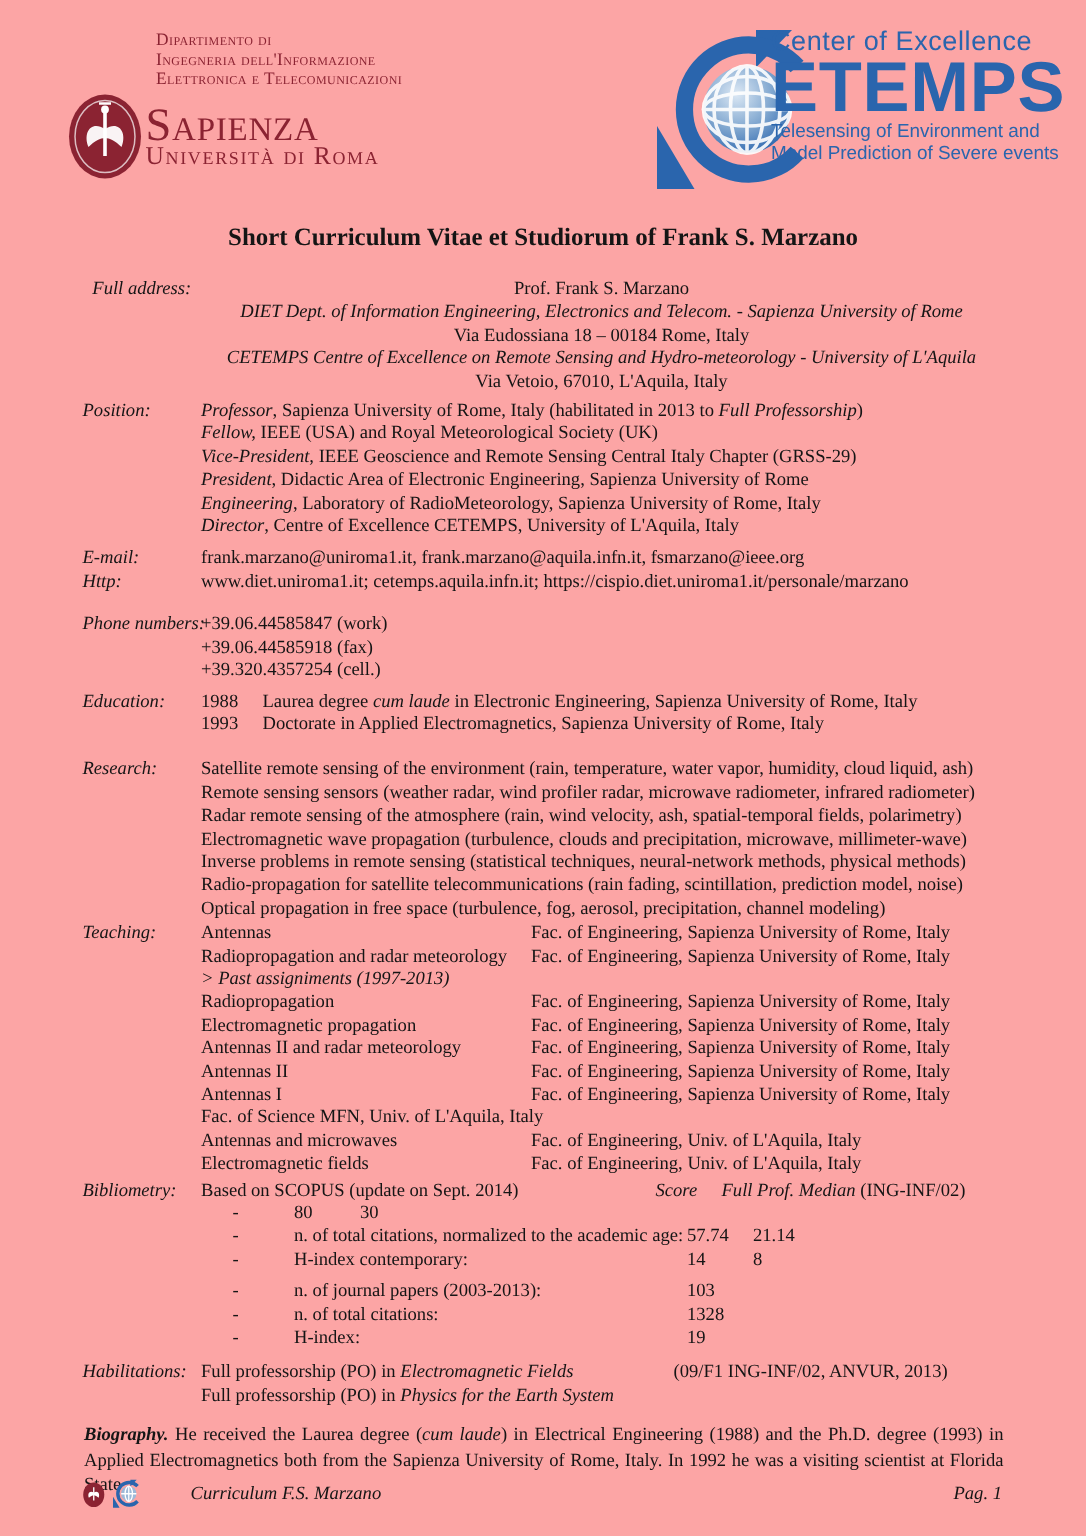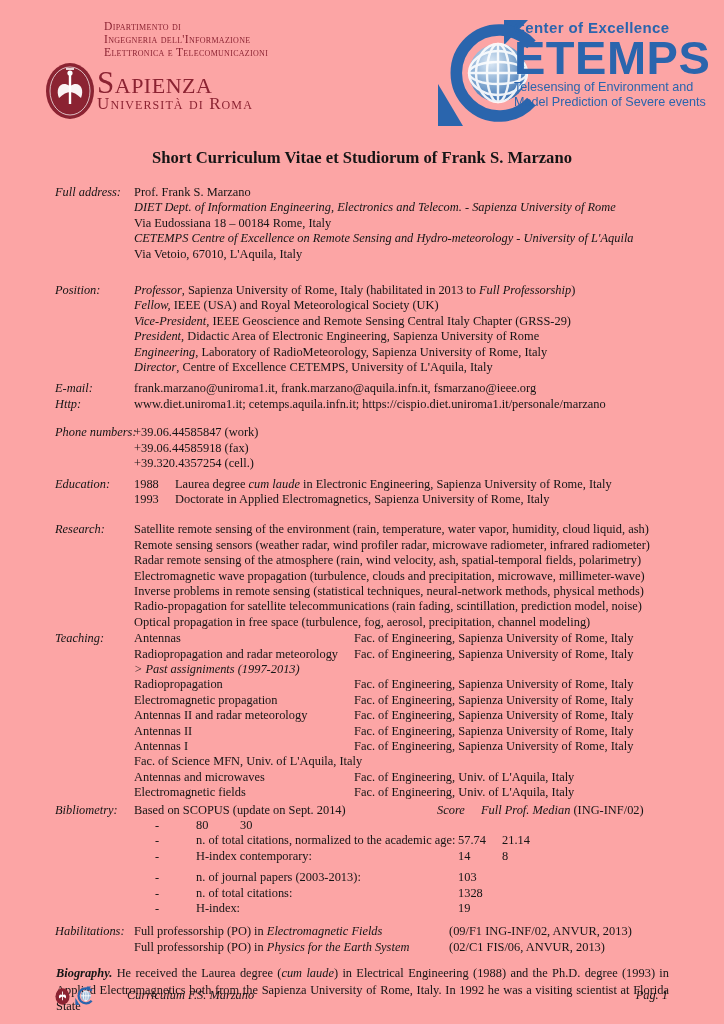--- a/index.html
+++ b/index.html
@@ -13,21 +13,21 @@
   .dept{position:absolute;left:104px;top:20px;color:#8b2332;
         font-variant:small-caps;font-size:11.6px;line-height:13.2px;letter-spacing:.3px;}
   .crest-big{position:absolute;left:45px;top:62px;}
   .sap{position:absolute;left:97px;top:68px;color:#8b2332;}
   .sapw{font-variant:small-caps;font-size:31px;line-height:30px;letter-spacing:.5px;}
   .saps{font-variant:small-caps;font-size:17px;line-height:12px;letter-spacing:1.1px;margin-top:0;}
   .cet{position:absolute;left:428px;top:12px;width:286px;height:124px;
        font-family:"Liberation Sans",sans-serif;color:#2a65ad;}
   .globe-big{position:absolute;left:8px;top:6px;}
   .cettxt{position:absolute;left:86px;top:8px;}
-  .cet-top{font-size:15px;font-weight:bold;letter-spacing:.4px;}
+  .cet-top{font-size:18px;font-weight:normal;letter-spacing:.4px;}
   .cet-word{font-size:47px;font-weight:bold;line-height:45px;letter-spacing:.5px;}
   .cet-sub{font-size:12.6px;line-height:15px;}
   .cet-sub:first-of-type{margin-top:3px;}
   
   .title{margin:8px 55px 0 55px;text-align:center;font-size:16.6px;line-height:20px;
          font-weight:bold;}
   
   .sections{margin:17px 56px 0 55px;width:613px;}
   .sec{display:flex;}
   .lab{width:79px;flex:none;font-style:italic;white-space:nowrap;}
@@ -101,21 +101,21 @@
         <div class="cet-word">ETEMPS</div>
         <div class="cet-sub">Telesensing of Environment and</div>
         <div class="cet-sub">Model Prediction of Severe events</div>
       </div>
     </div>
   </div>
 
   <div class="title">Short Curriculum Vitae et Studiorum of Frank S. Marzano</div>
 
   <div class="sections">
-      <div class="sec" style="margin-bottom: 21px;">
+      <div class="sec" style="margin-bottom: 4px; text-align: center;">
         <div class="lab">
           <div>Full address:</div>
         </div>
         <div class="con">
           <div class="row">
             <div class="cell grow"><span>Prof. Frank S. Marzano</span></div>
           </div>
           <div class="row">
             <div class="cell grow"><span class="it">DIET Dept. of Information Engineering, Electronics and Telecom. - Sapienza University of Rome</span></div>
           </div>
@@ -328,21 +328,20 @@
         <div class="lab">
           <div>Habilitations:</div>
         </div>
         <div class="con">
           <div class="row">
             <div class="cell" style="width: 315px;"><span>Full professorship (PO) in </span><span class="it">Electromagnetic Fields</span></div>
             <div class="cell grow"><span>(09/F1 ING-INF/02, ANVUR, 2013)</span></div>
           </div>
           <div class="row">
             <div class="cell" style="width: 315px;"><span>Full professorship (PO) in </span><span class="it">Physics for the Earth System</span></div>
-            <div class="cell grow"><span>(02/C1 FIS/06, ANVUR, 2013)</span></div>
           </div>
         </div>
       </div>
     </div>
 
   <div class="bio"><span class="bdit">Biography.</span><span> He received the Laurea degree (</span><span class="it">cum laude</span><span>) in Electrical Engineering (1988) and the Ph.D. degree (1993) in Applied Electromagnetics both from the Sapienza University of Rome, Italy. In 1992 he was a visiting scientist at Florida State</span></div>
 
   <div class="footer">
     <svg class="ficon" width="15" height="17" viewBox="0 0 50 58">
       <ellipse cx="25" cy="29" rx="24" ry="28" fill="#8b2332"></ellipse>

